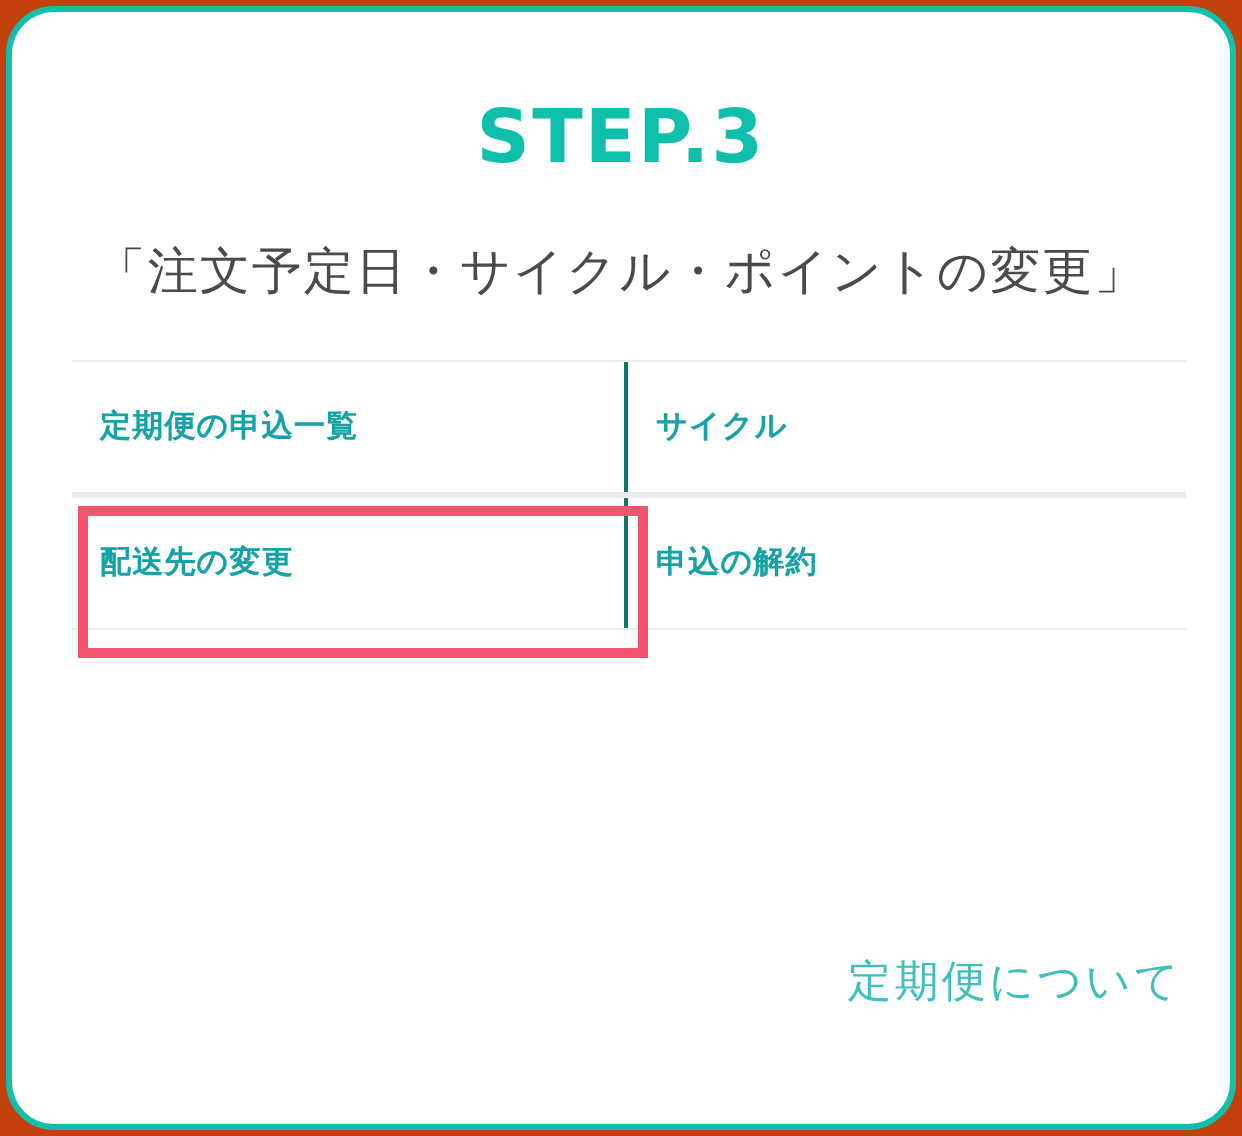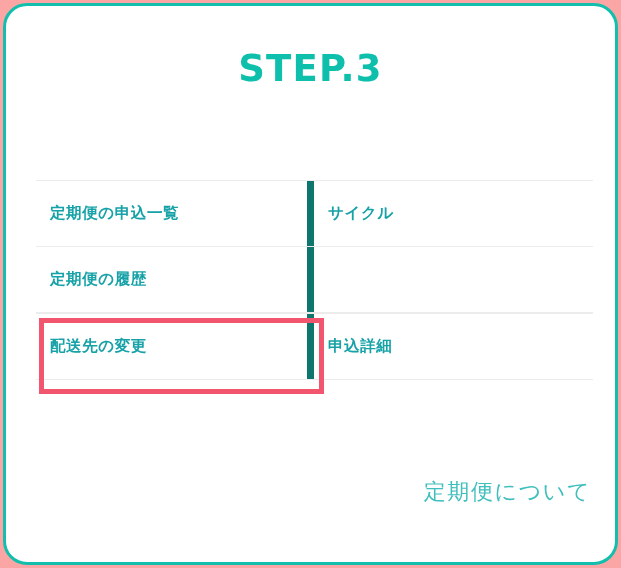--- a/index.html
+++ b/index.html
@@ -13,21 +13,21 @@
     height: 568px;
     font-family: "Liberation Sans", "DejaVu Sans", sans-serif;
     -webkit-font-smoothing: antialiased;
     overflow: hidden;
   }
 
   .screen {
     position: relative;
     width: 621px;
     height: 568px;
-    background: #fca5a5;
+    background: #c2410c;
     box-sizing: border-box;
   }
 
   
   .card-frame {
     position: absolute;
     left: 3px;
     top: 3px;
     width: 615px;
     height: 562px;
@@ -104,21 +104,21 @@
     line-height: 25px;
     font-weight: 700;
     letter-spacing: 0.6px;
     color: #17A2A8;
     font-family: "DejaVu Sans", "Liberation Sans", sans-serif;
     cursor: pointer;
   }
 
   .menu-cell.left {
     width: 278px;
-    border-right: 7px solid #0f766e;
+    border-right: 2px solid #0f766e;
   }
 
   .menu-cell.right {
     width: 279px;
   }
 
   
   .menu-row.tall .menu-cell {
     min-height: 86px;
   }
@@ -170,48 +170,46 @@
 </style>
 </head>
 <body>
 
 <div class="screen">
   <div class="card-frame">
     <div class="card-inner">
 
       <div class="step-title">STEP.3</div>
 
+      <div class="step-subtitle">「注文予定日・サイクル・ポイントの変更」</div>
 
       <div class="menu-table">
 
         <div class="menu-row">
           <div class="menu-cell left">
             <span class="cell-label">定期便の申込一覧</span>
           </div>
           <div class="menu-cell right">
             <span class="cell-label">サイクル</span>
           </div>
         </div>
 
         <div class="menu-row">
-          <div class="menu-cell left">
-            <span class="cell-label">定期便の履歴</span>
-          </div>
         </div>
 
         <div class="menu-row tall">
           <div class="highlight-box"></div>
         </div>
 
         <div class="menu-row">
           <div class="menu-cell left">
             <span class="cell-label">配送先の変更</span>
           </div>
           <div class="menu-cell right">
-            <span class="cell-label">申込詳細</span>
+            <span class="cell-label">申込の解約</span>
           </div>
         </div>
 
       </div>
 
       <div class="footer-link-row">
         <span class="footer-link">定期便について</span>
       </div>
 
     </div>

